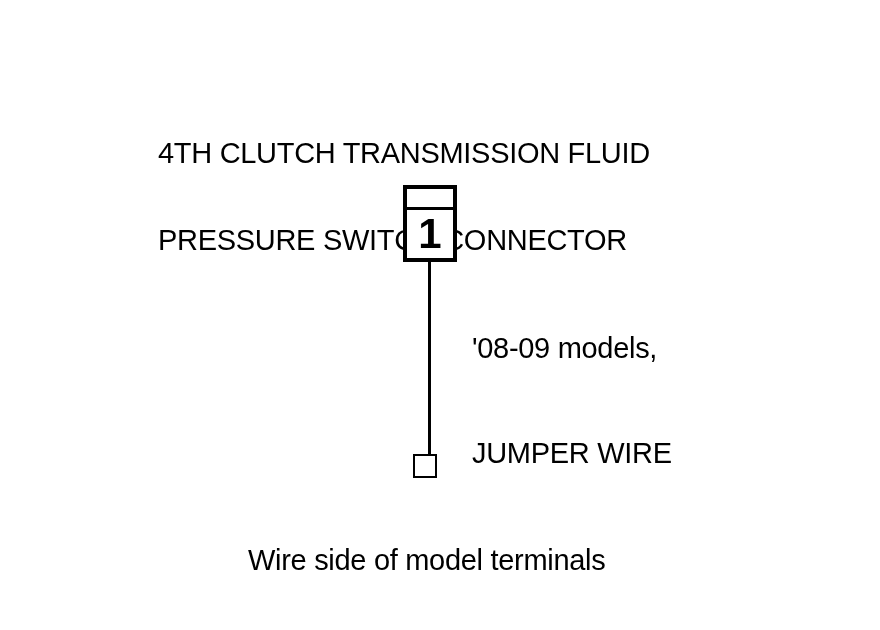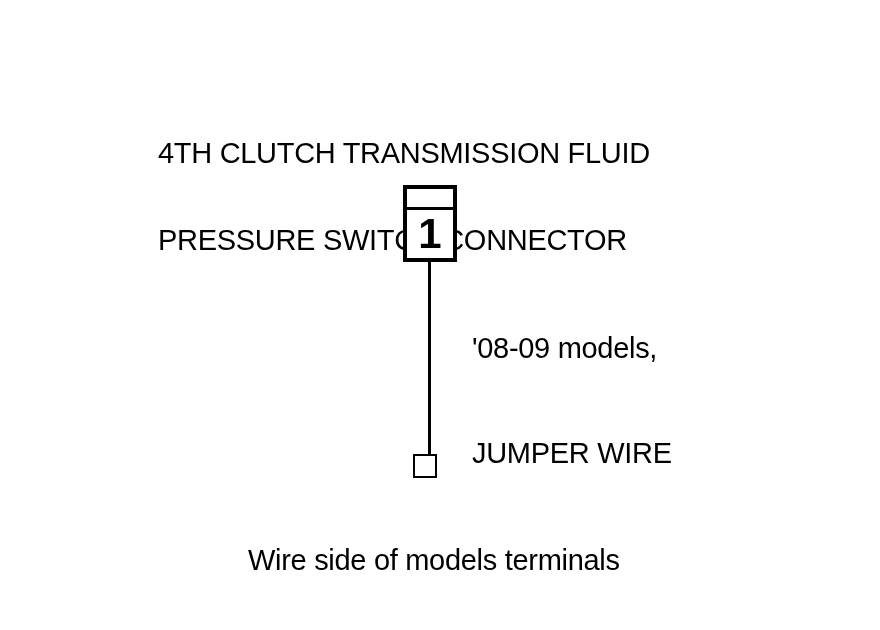--- a/index.html
+++ b/index.html
@@ -94,15 +94,15 @@
   <div class="wire-line"></div>
 
   <div class="terminal-square"></div>
 
   <div class="txt wire-label">
     <div>'08-09 models,</div>
   </div>
 
   <div class="txt jumper-label">JUMPER WIRE</div>
 
-  <div class="txt caption">Wire side of models terminals</div>
+  <div class="txt caption">Wire side of model terminals</div>
 
 </div>
 
 </body></html>

